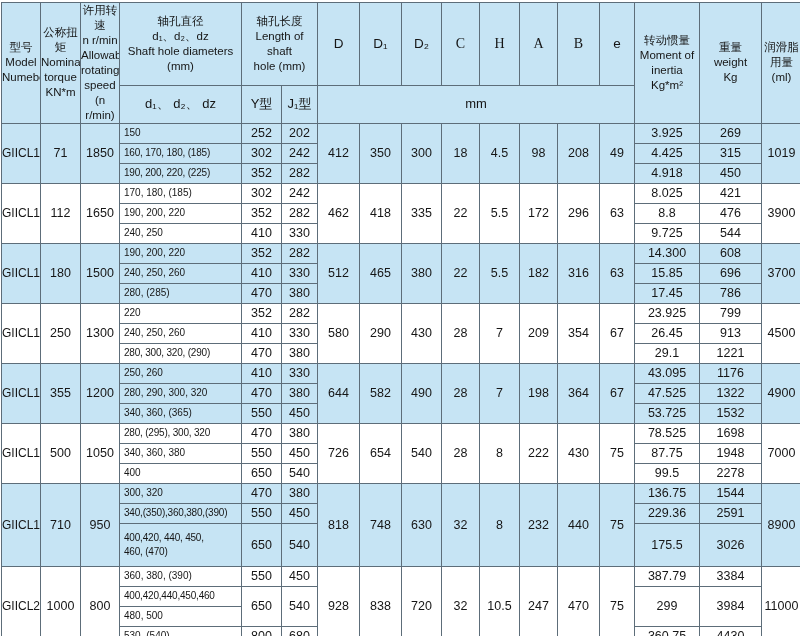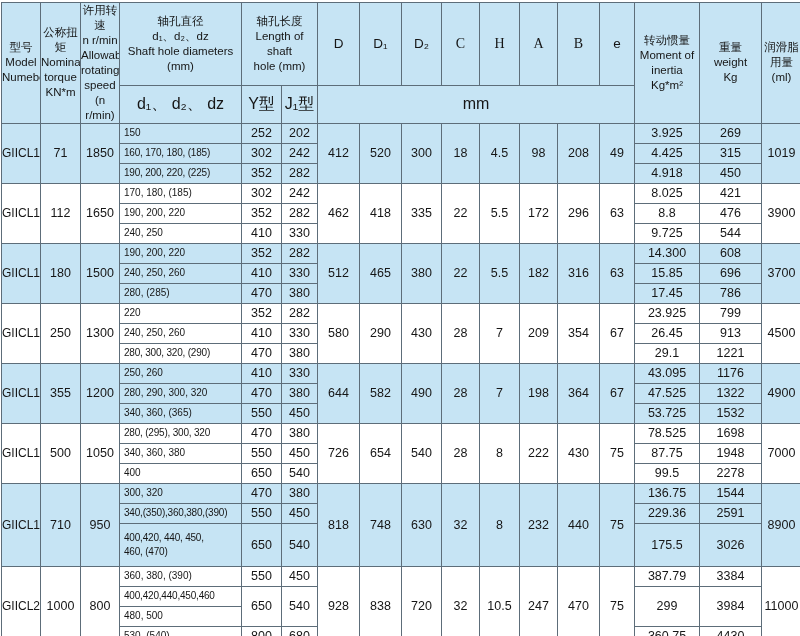--- a/index.html
+++ b/index.html
@@ -26,21 +26,21 @@
   }
   thead th{
     background:var(--blue);
     font-weight:normal;
     font-size:11.5px;
     line-height:1.3;
     white-space:pre-line;
   }
   thead .dimletter{font-size:13.5px;}
   thead .serif{font-family:"Liberation Serif","DejaVu Serif",serif;font-size:14px;}
-  thead .unitcell{font-size:16px;}
+  thead .unitcell{font-size:13px;}
   tr.h1 th{height:47px;}
   tr.h2 th{height:26px;}
   tbody td{height:19px;font-size:12.5px;}
   tbody td.diam{
     text-align:left;
     padding-left:4px;
     font-size:10px;
     white-space:pre-line;
     line-height:1.35;
   }
@@ -123,21 +123,21 @@
     </thead>
     <tbody>
         <tr>
           <td rowspan="3" class="model blue">GIICL13</td>
           <td rowspan="3" class="num blue">71</td>
           <td rowspan="3" class="num blue">1850</td>
           <td class="diam blue">150</td>
           <td class="num blue">252</td>
           <td class="num blue">202</td>
           <td rowspan="3" class="num blue">412</td>
-          <td rowspan="3" class="num blue">520</td>
+          <td rowspan="3" class="num blue">350</td>
           <td rowspan="3" class="num blue">300</td>
           <td rowspan="3" class="num blue">18</td>
           <td rowspan="3" class="num blue">4.5</td>
           <td rowspan="3" class="num blue">98</td>
           <td rowspan="3" class="num blue">208</td>
           <td rowspan="3" class="num blue">49</td>
           <td class="num blue">3.925</td>
           <td class="num blue">269</td>
           <td rowspan="3" class="num blue">1019</td>
         </tr>

